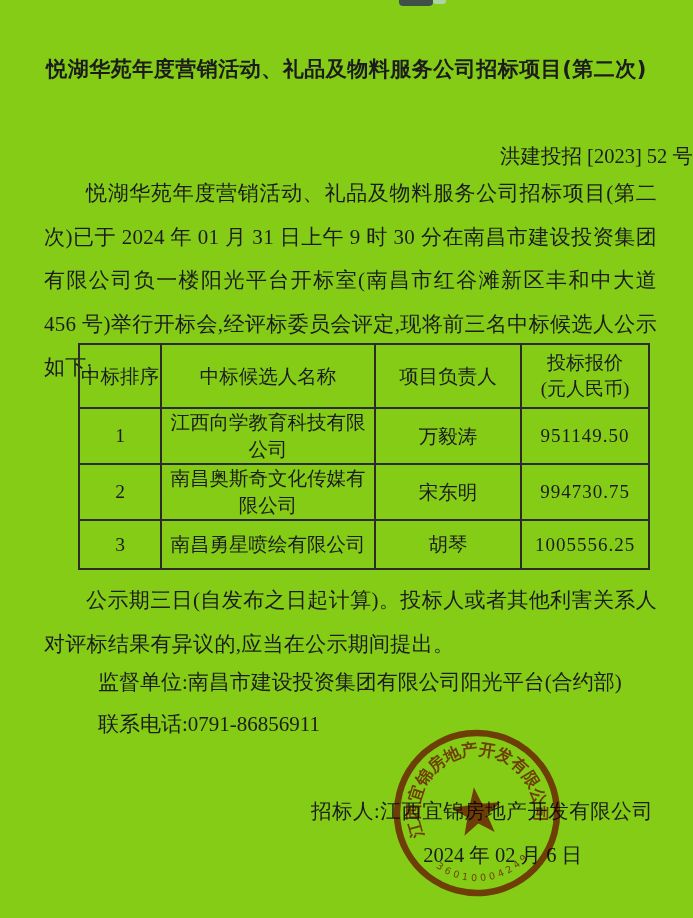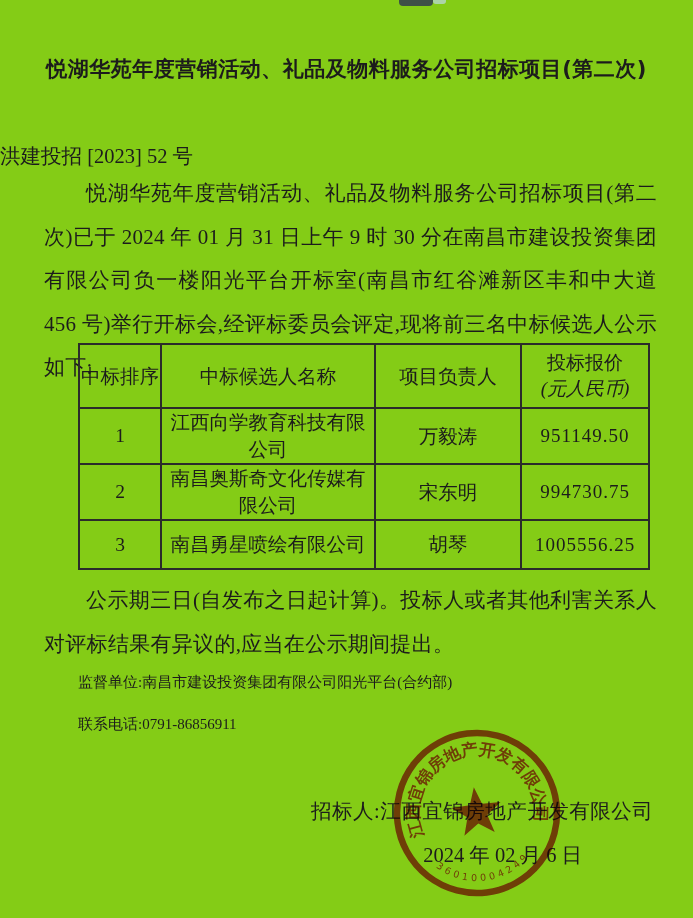--- a/index.html
+++ b/index.html
@@ -12,43 +12,43 @@
   .smudge-dark { left:399px; top:0; width:34px; height:6px; background:#36424c; border-radius:0 0 4px 4px; opacity:.9; }
   .smudge-light { left:433px; top:0; width:13px; height:4px; background:#bdd7e5; border-radius:0 0 3px 3px; opacity:.7; }
   .title {
     position:absolute; left:0; width:100%; text-align:center;
     font-family:"DejaVu Sans","Liberation Sans",sans-serif; font-weight:700;
     font-size:21px; letter-spacing:.5px; line-height:30px;
   }
   .title-1 { top:54px; }
   .title-2 { top:99px; }
   .docno {
-    position:absolute; left:0; top:141px; width:100%; text-align:left;
+    position:absolute; left:0; top:141px; width:100%; text-align:right;
     font-size:20.5px; font-weight:400; line-height:30px;
   }
   .para {
     position:absolute; left:44px; width:613px; font-size:21px; line-height:43.5px;
     text-align:justify; text-indent:2em; letter-spacing:.3px;
   }
   .para-intro  { top:172px; }
   .para-notice { top:579px; }
   table.bids {
     position:absolute; left:78px; top:343px; width:570px;
     border-collapse:collapse; table-layout:fixed; font-size:19.5px;padding-left:8px;
   }
   table.bids th, table.bids td {
     border:2px solid #2b2b2b; text-align:center; vertical-align:middle;
     font-weight:400; padding:0; overflow:hidden;
   }
   table.bids thead tr { height:64px; }
   table.bids tbody tr { height:49px; }
-  .hdr-sub { display:block; font-size:19px; line-height:26px;font-style:italic; }
+  .hdr-sub { display:block; font-size:19px; line-height:26px; }
   .hdr-main { display:block; font-size:19px; line-height:26px; }
   td.price { letter-spacing:1px; font-size:19px; }
-  .info-line { position:absolute; left:48px; width:620px; font-size:15px; line-height:32px; text-indent:2em; }
+  .info-line { position:absolute; left:56px; width:620px; font-size:21px; line-height:32px; text-indent:2em; }
   .line-supervisor { top:666px; }
   .line-phone { top:708px; }
   .tenderer { position:absolute; left:311px; top:796px; font-size:20.5px; line-height:30px; letter-spacing:.5px; }
   .dateline { position:absolute; left:416px; top:840px; width:166px; text-align:right; font-size:20.5px; line-height:30px; }
   .seal {
     position:absolute; left:388px; top:724px; width:178px; height:178px;
     mix-blend-mode:multiply; opacity:.88; transform:rotate(-7deg);
   }
 </style>
 </head>

